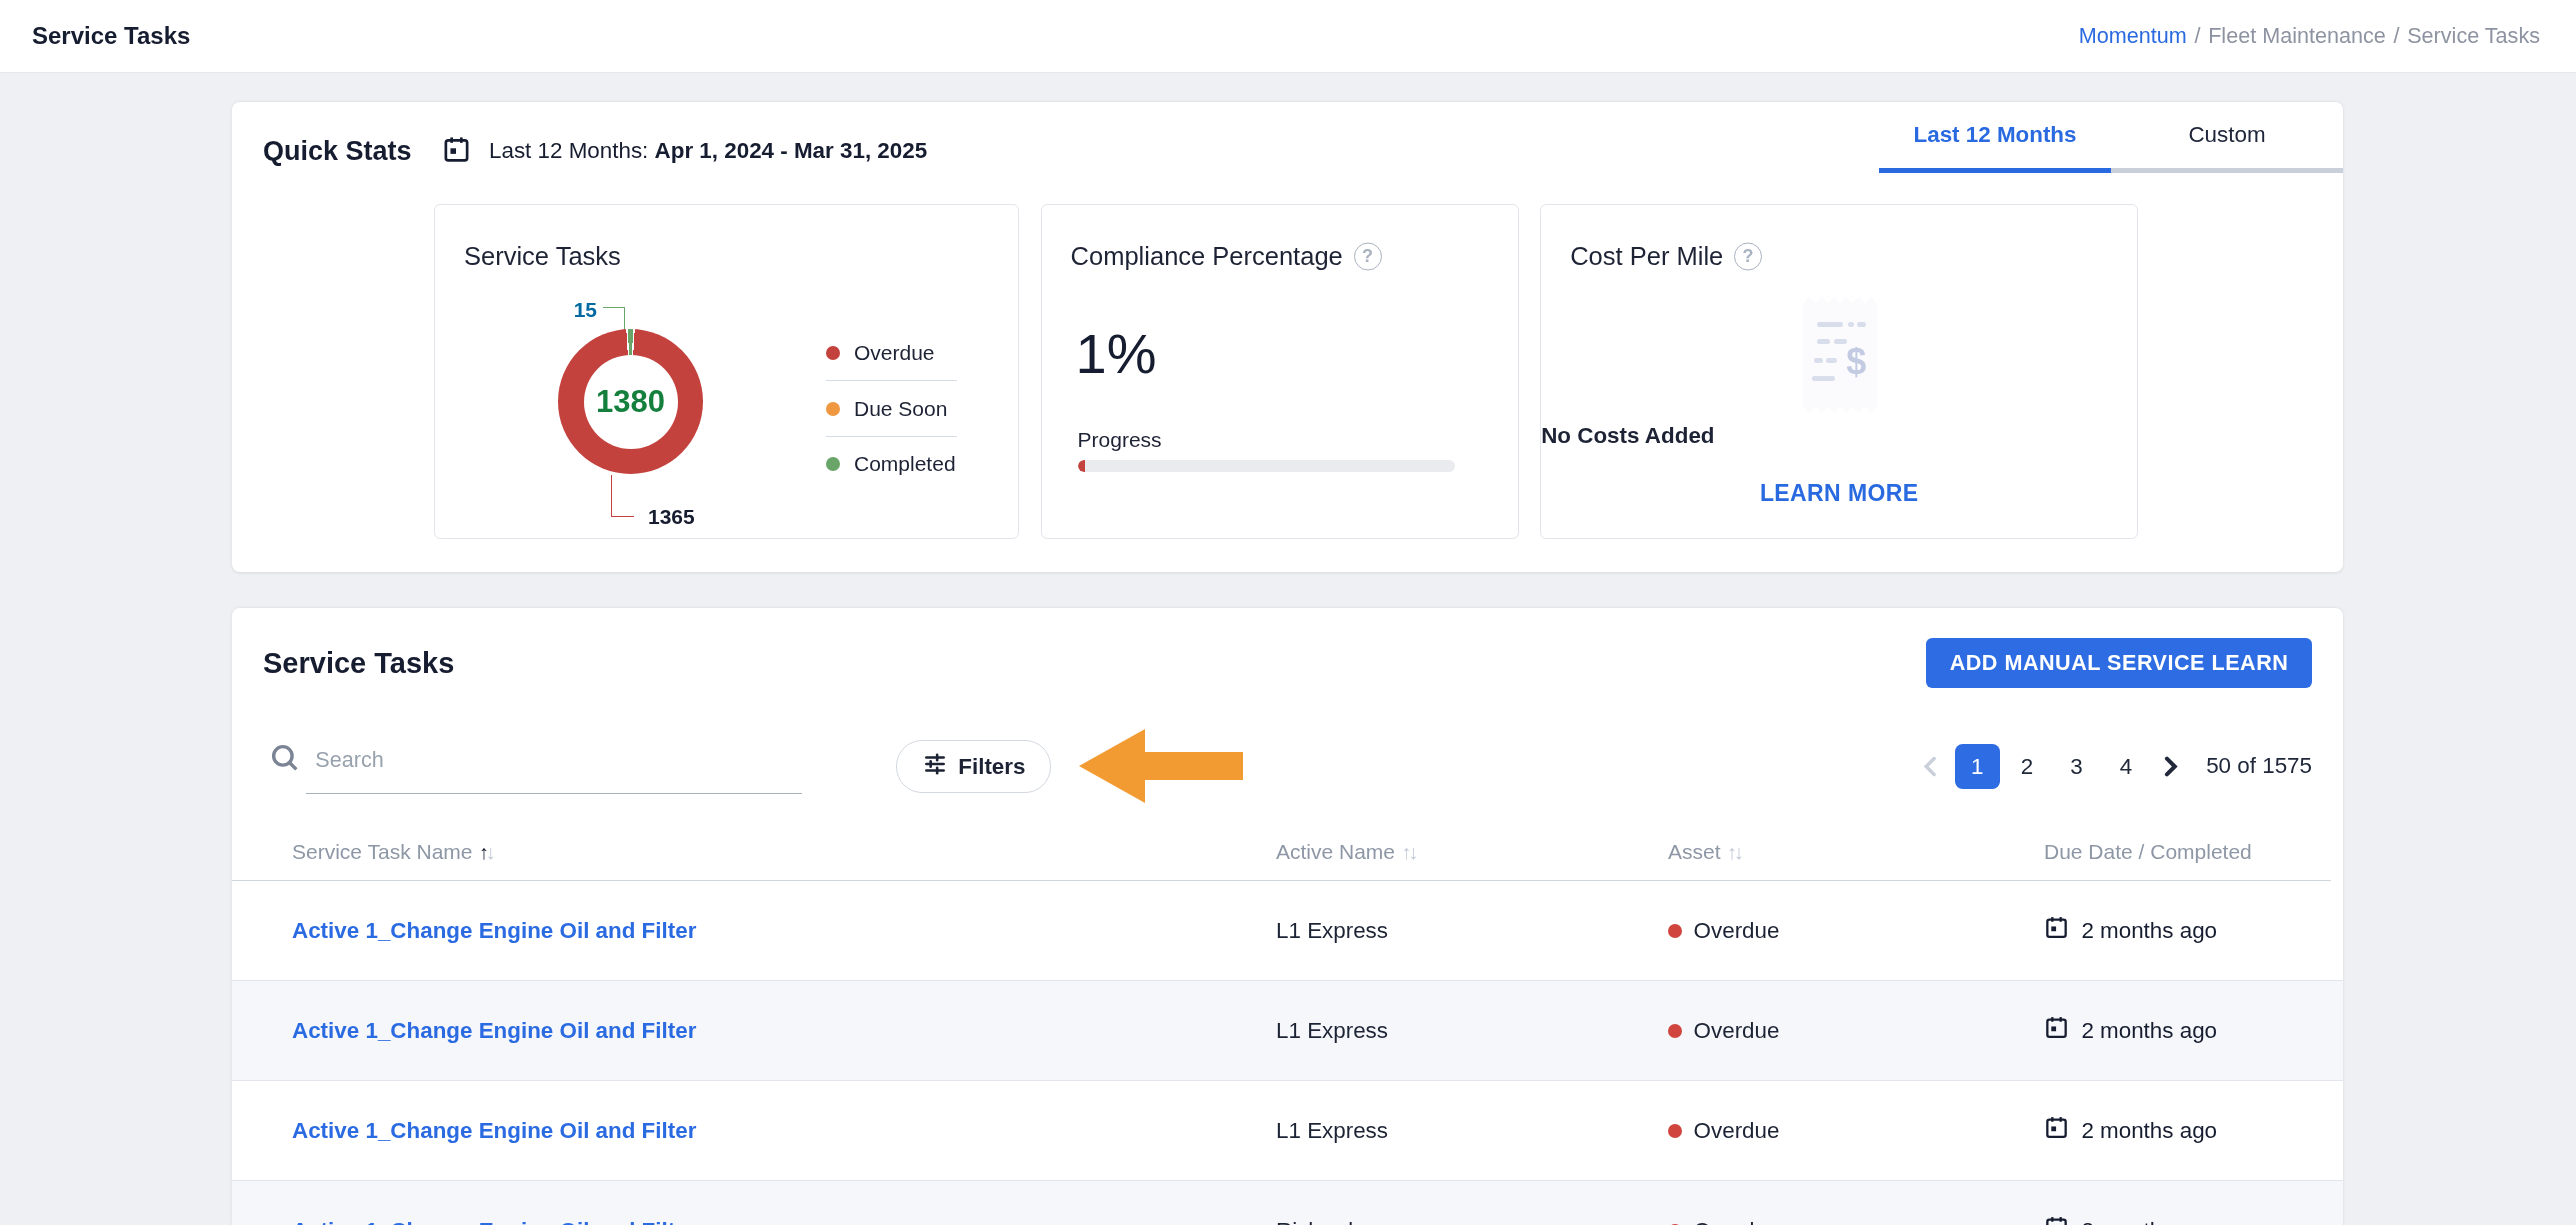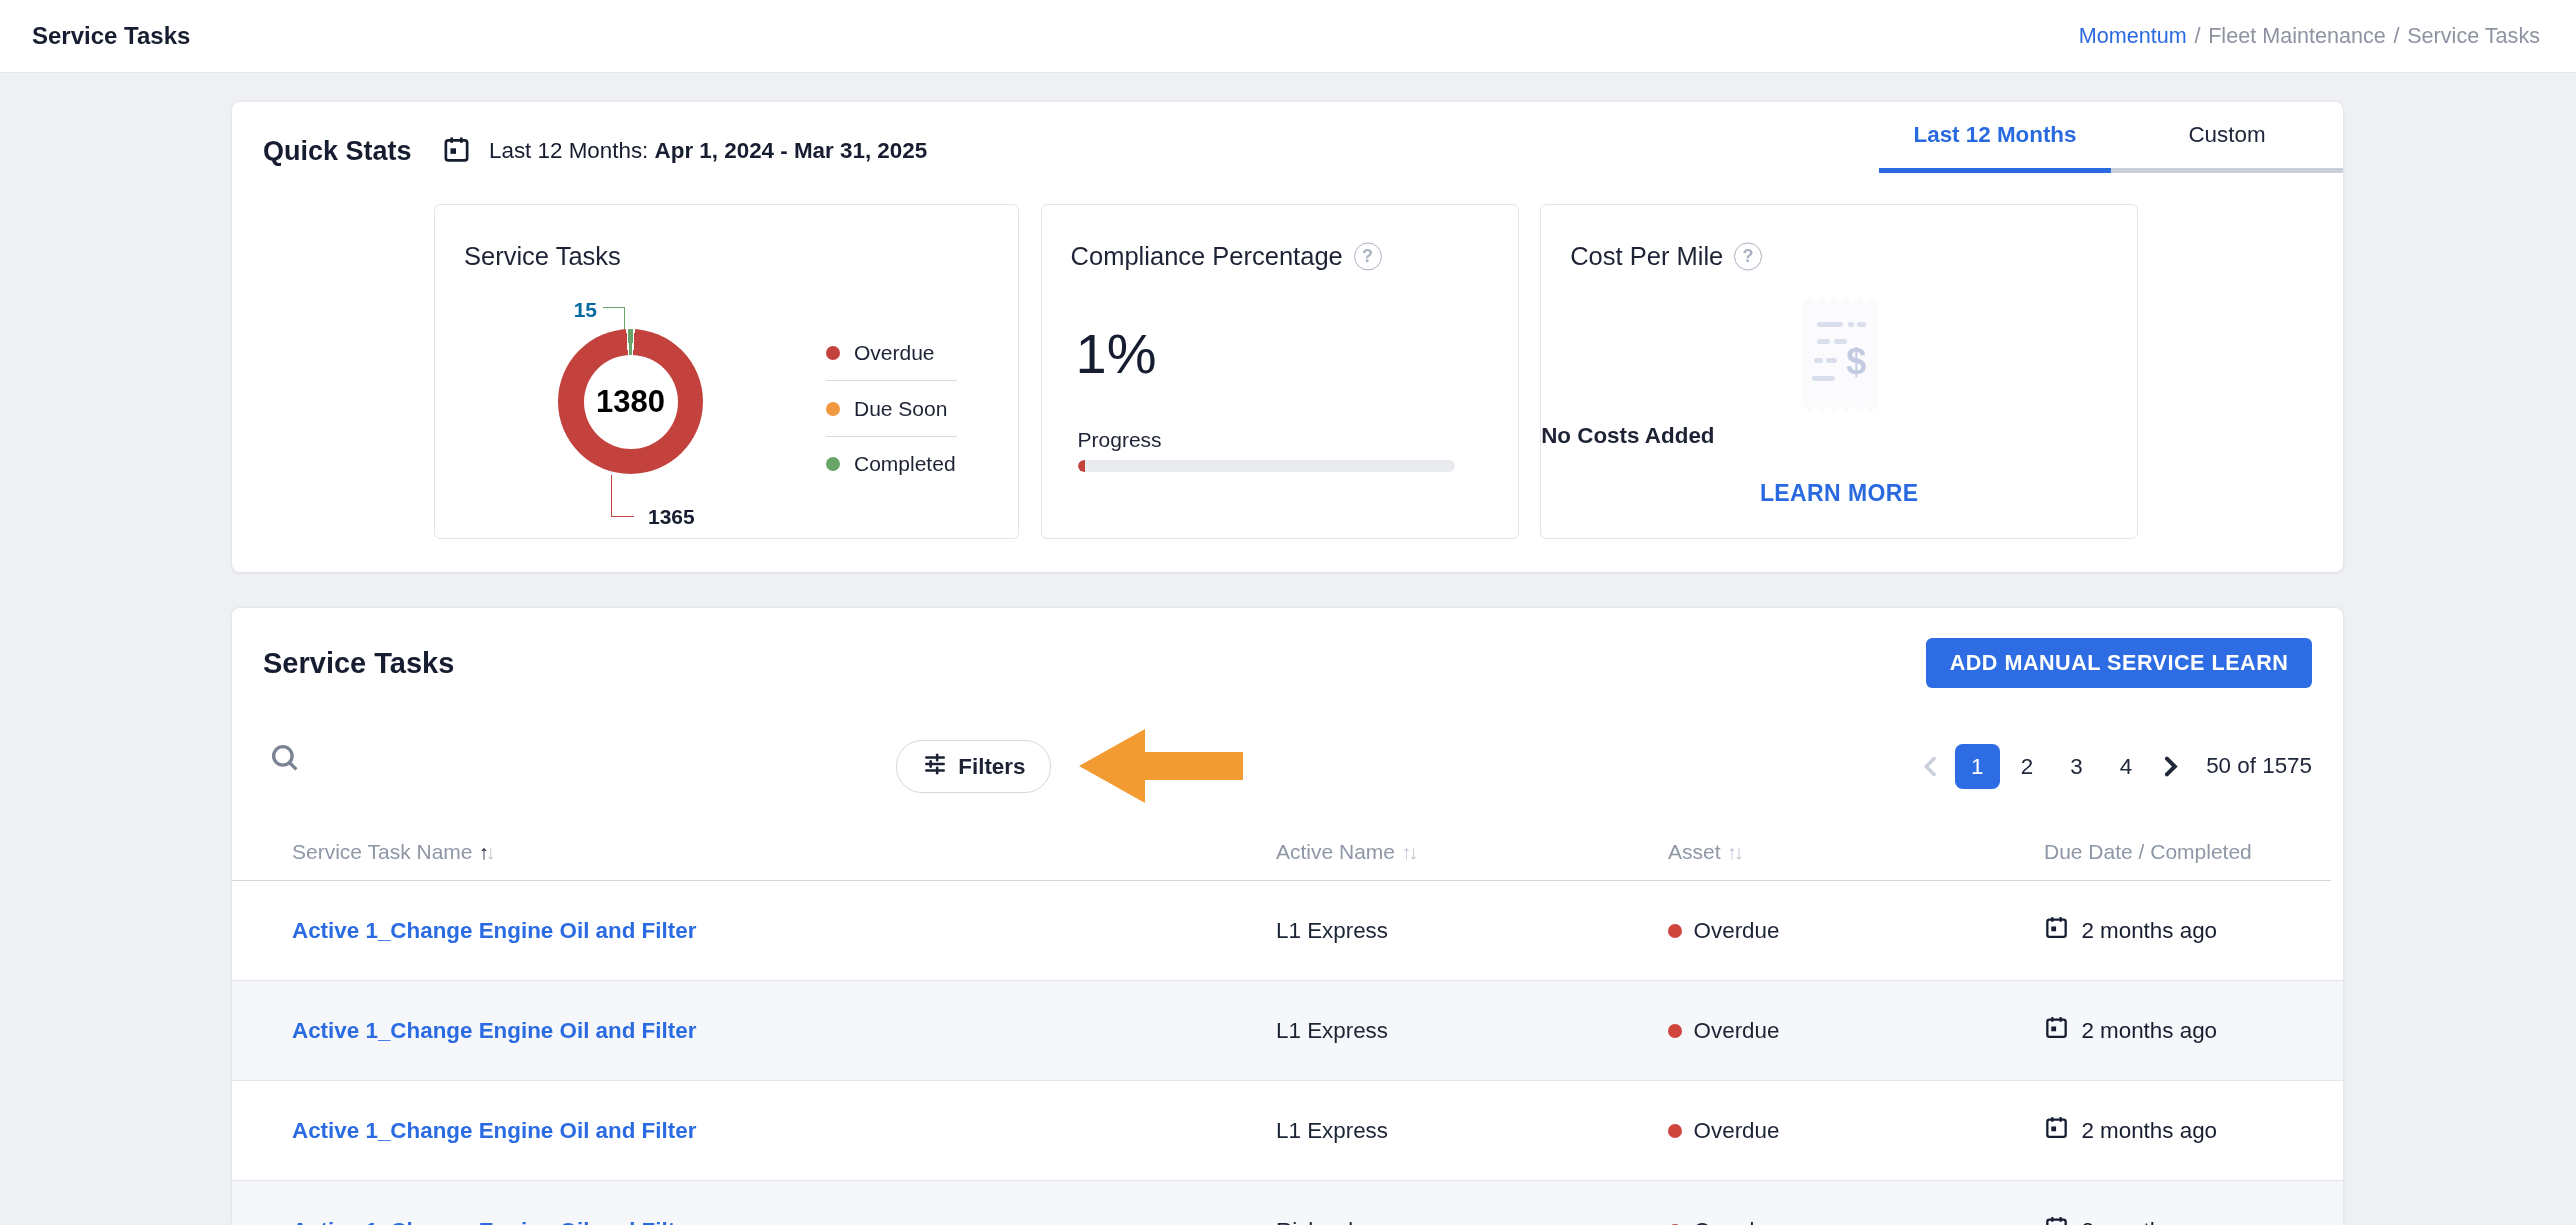--- a/index.html
+++ b/index.html
@@ -43,21 +43,21 @@
     font-size:25.5px; color:#1d2335; display:flex; align-items:center; gap:10.8px; }
   .help { display:inline-block; width:28px; height:28px; border:1.9px solid #a9b2c0; border-radius:50%;
     color:#a9b2c0; font-size:18px; line-height:25px; text-align:center; font-weight:700; }
 
   
   .sc-donut { width:585px; }
   .donut { position:absolute; left:123px; top:124px; width:145px; height:145px; border-radius:50%; }
   .donut-hole { position:absolute; left:50%; top:50%; transform:translate(-50%,-50%);
     width:94px; height:94px; background:#fff; border-radius:50%;
     display:flex; align-items:center; justify-content:center; }
-  .donut-total { font-size:31px; font-weight:700; color:#000000; }
+  .donut-total { font-size:31px; font-weight:700; color:#15803d; }
   .callout-top-label { position:absolute; left:116px; top:93px; width:46px; text-align:right;
     font-size:21px; font-weight:700; color:#0369a1; }
   .callout-top-line { position:absolute; left:168px; top:102px; width:21.6px; height:66px;
     border-top:1.9px solid #69a569; border-right:1.9px solid #69a569; }
   .callout-bottom-line { position:absolute; left:176px; top:270px; width:23px; height:42px;
     border-left:1.9px solid #c4423d; border-bottom:1.9px solid #c4423d; }
   .callout-bottom-label { position:absolute; left:213px; top:300px; font-size:21px; font-weight:700; color:#171d30; }
   .legend { position:absolute; left:391px; top:130px; width:131px; }
   .legend-item { display:flex; align-items:center; gap:14px; height:36px; font-size:21px; color:#1d2335; }
   .legend-dot { width:14px; height:14px; border-radius:50%; flex:none; }
@@ -232,20 +232,21 @@
   <section class="card tasks">
     <h2 class="tasks-title">Service Tasks</h2>
     <button class="add-btn">ADD MANUAL SERVICE LEARN</button>
 
     <span class="search-icon">
       <svg width="34" height="34" viewBox="0 0 24 24" fill="none" stroke="currentColor" stroke-width="2.4">
         <circle cx="10.5" cy="10.5" r="6.5"></circle>
         <line x1="15.3" y1="15.3" x2="20" y2="20"></line>
       </svg>
     </span>
+    <input class="search-input" type="text" placeholder="Search" style="">
 
     <button class="filters-btn">
       <span>
         <svg width="26" height="26" viewBox="0 0 24 24" fill="none" stroke="#1d2335" stroke-width="2.4" stroke-linecap="round">
           <line x1="4" y1="6" x2="20" y2="6"></line>
             <line x1="14" y1="3.4" x2="14" y2="8.6"></line>
           <line x1="4" y1="12" x2="20" y2="12"></line>
             <line x1="8" y1="9.4" x2="8" y2="14.6"></line>
           <line x1="4" y1="18" x2="20" y2="18"></line>
             <line x1="14" y1="15.4" x2="14" y2="20.6"></line>

